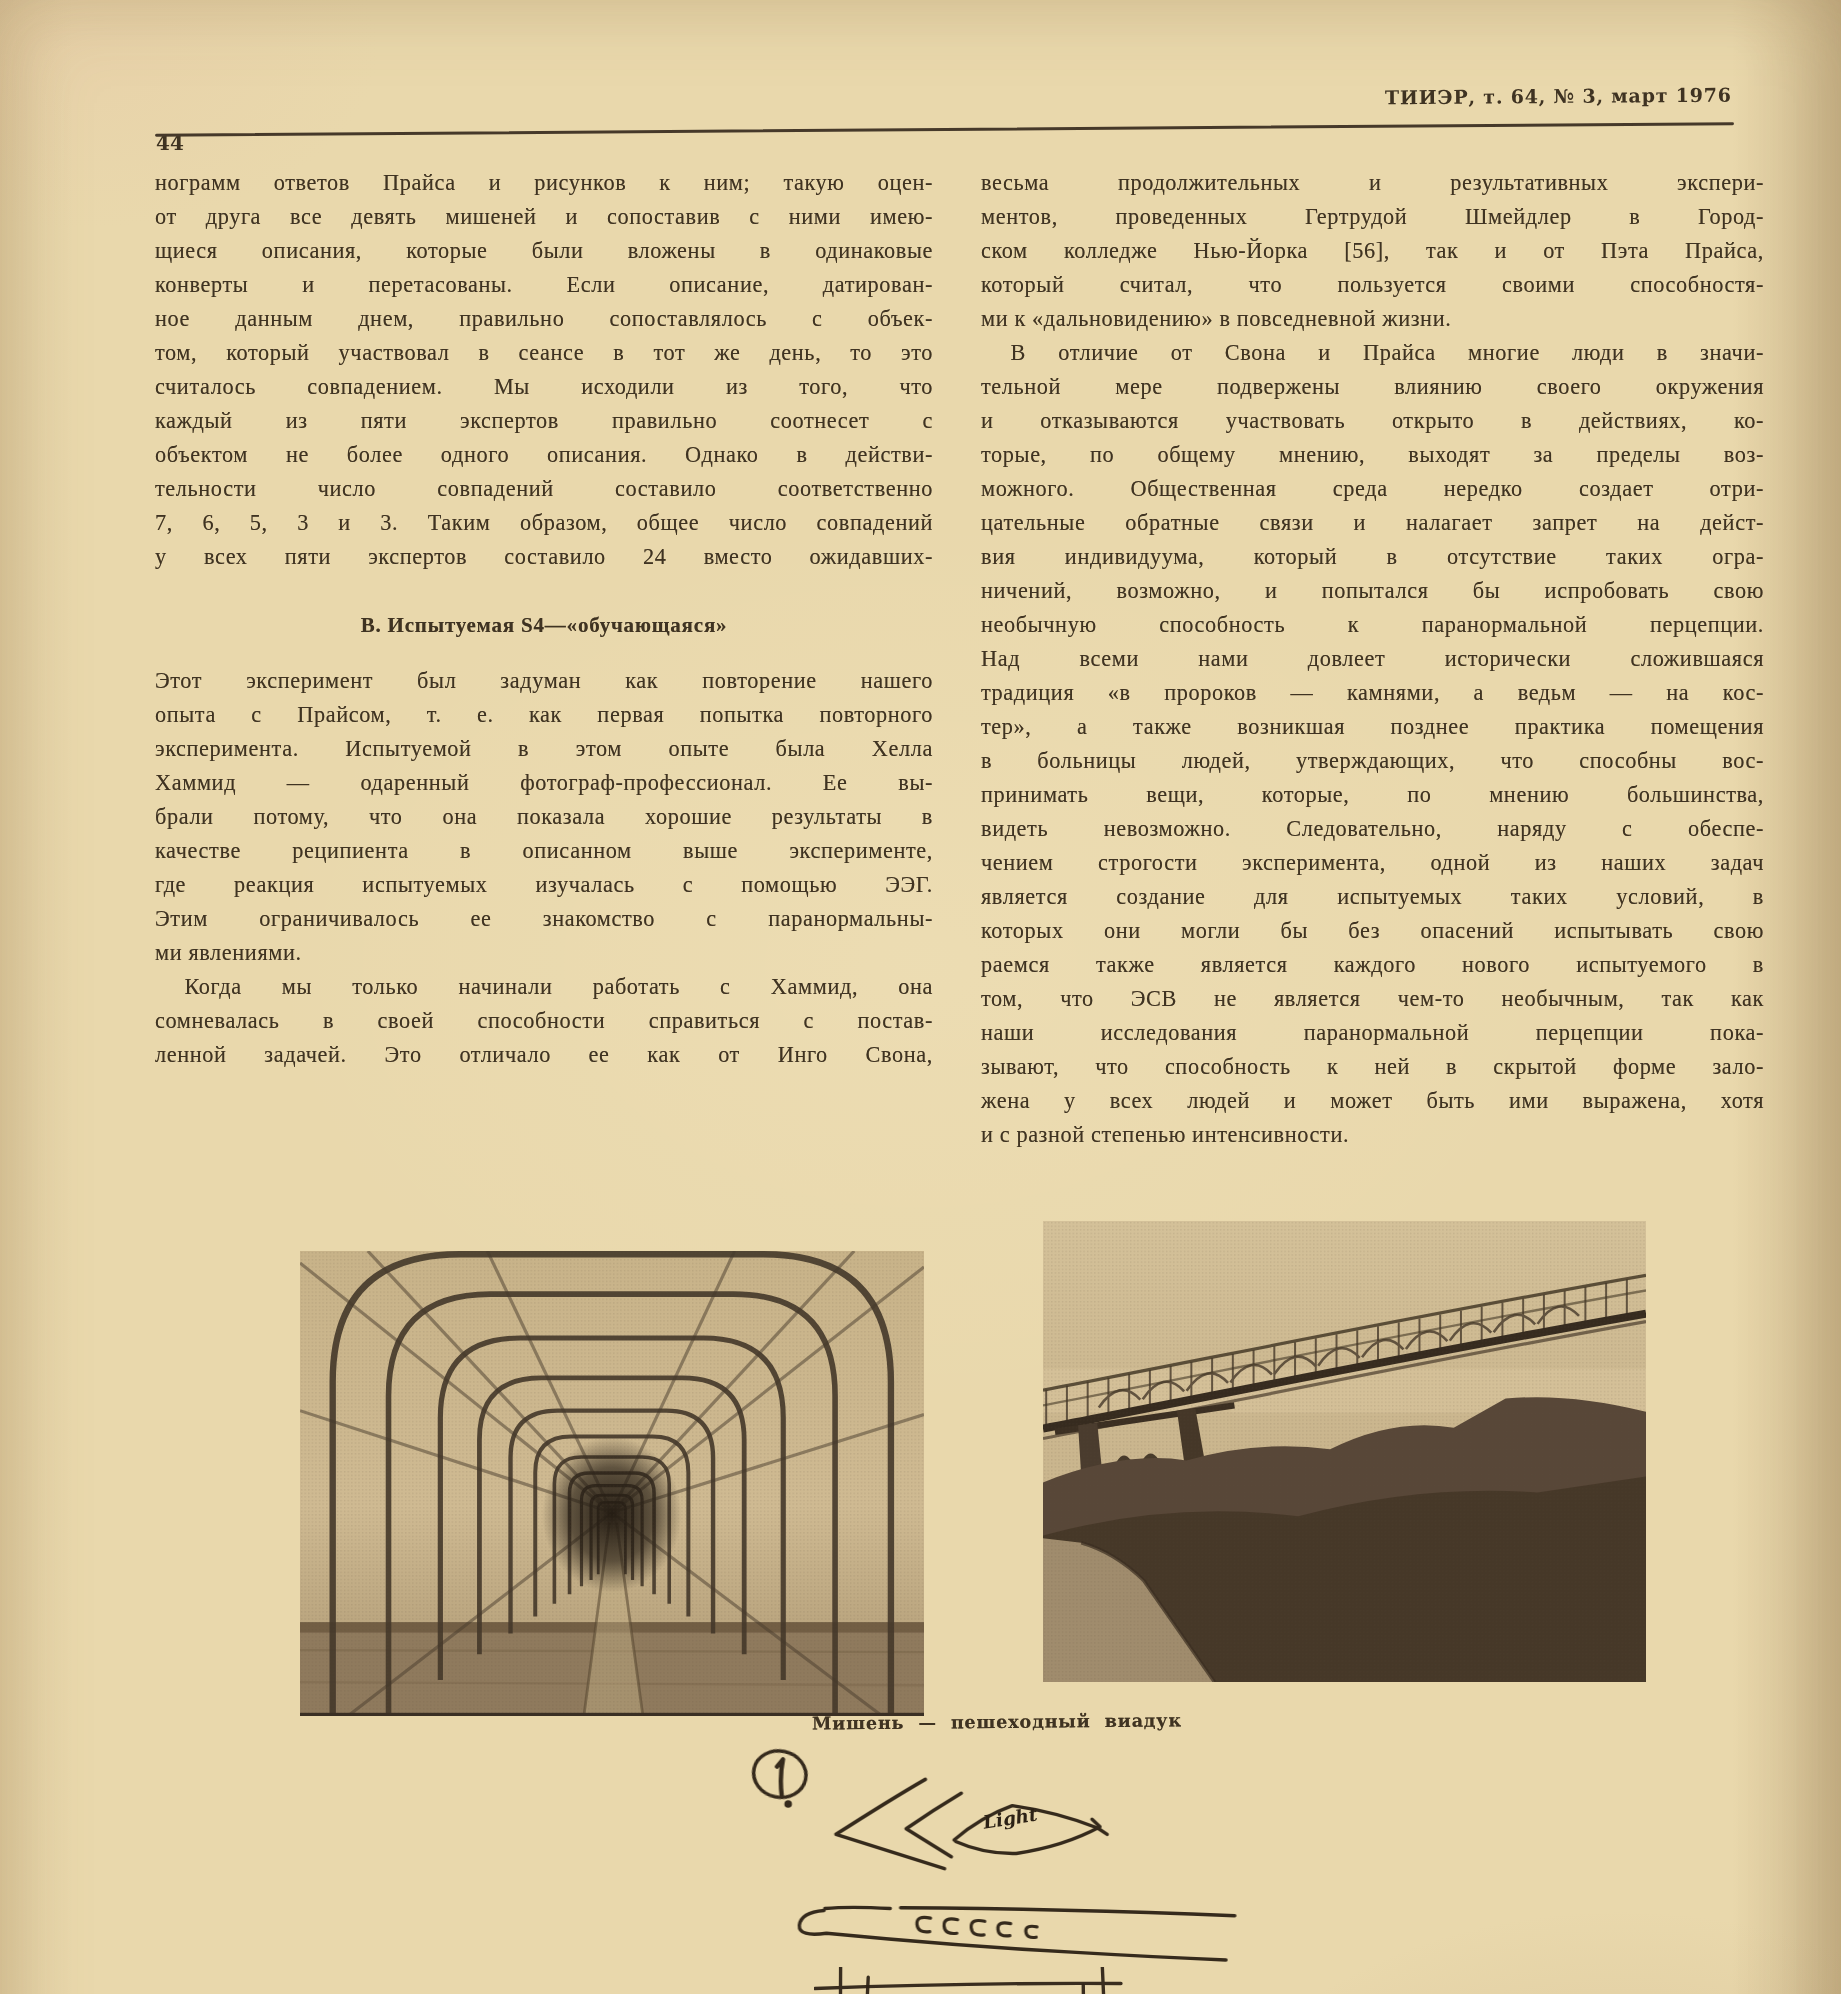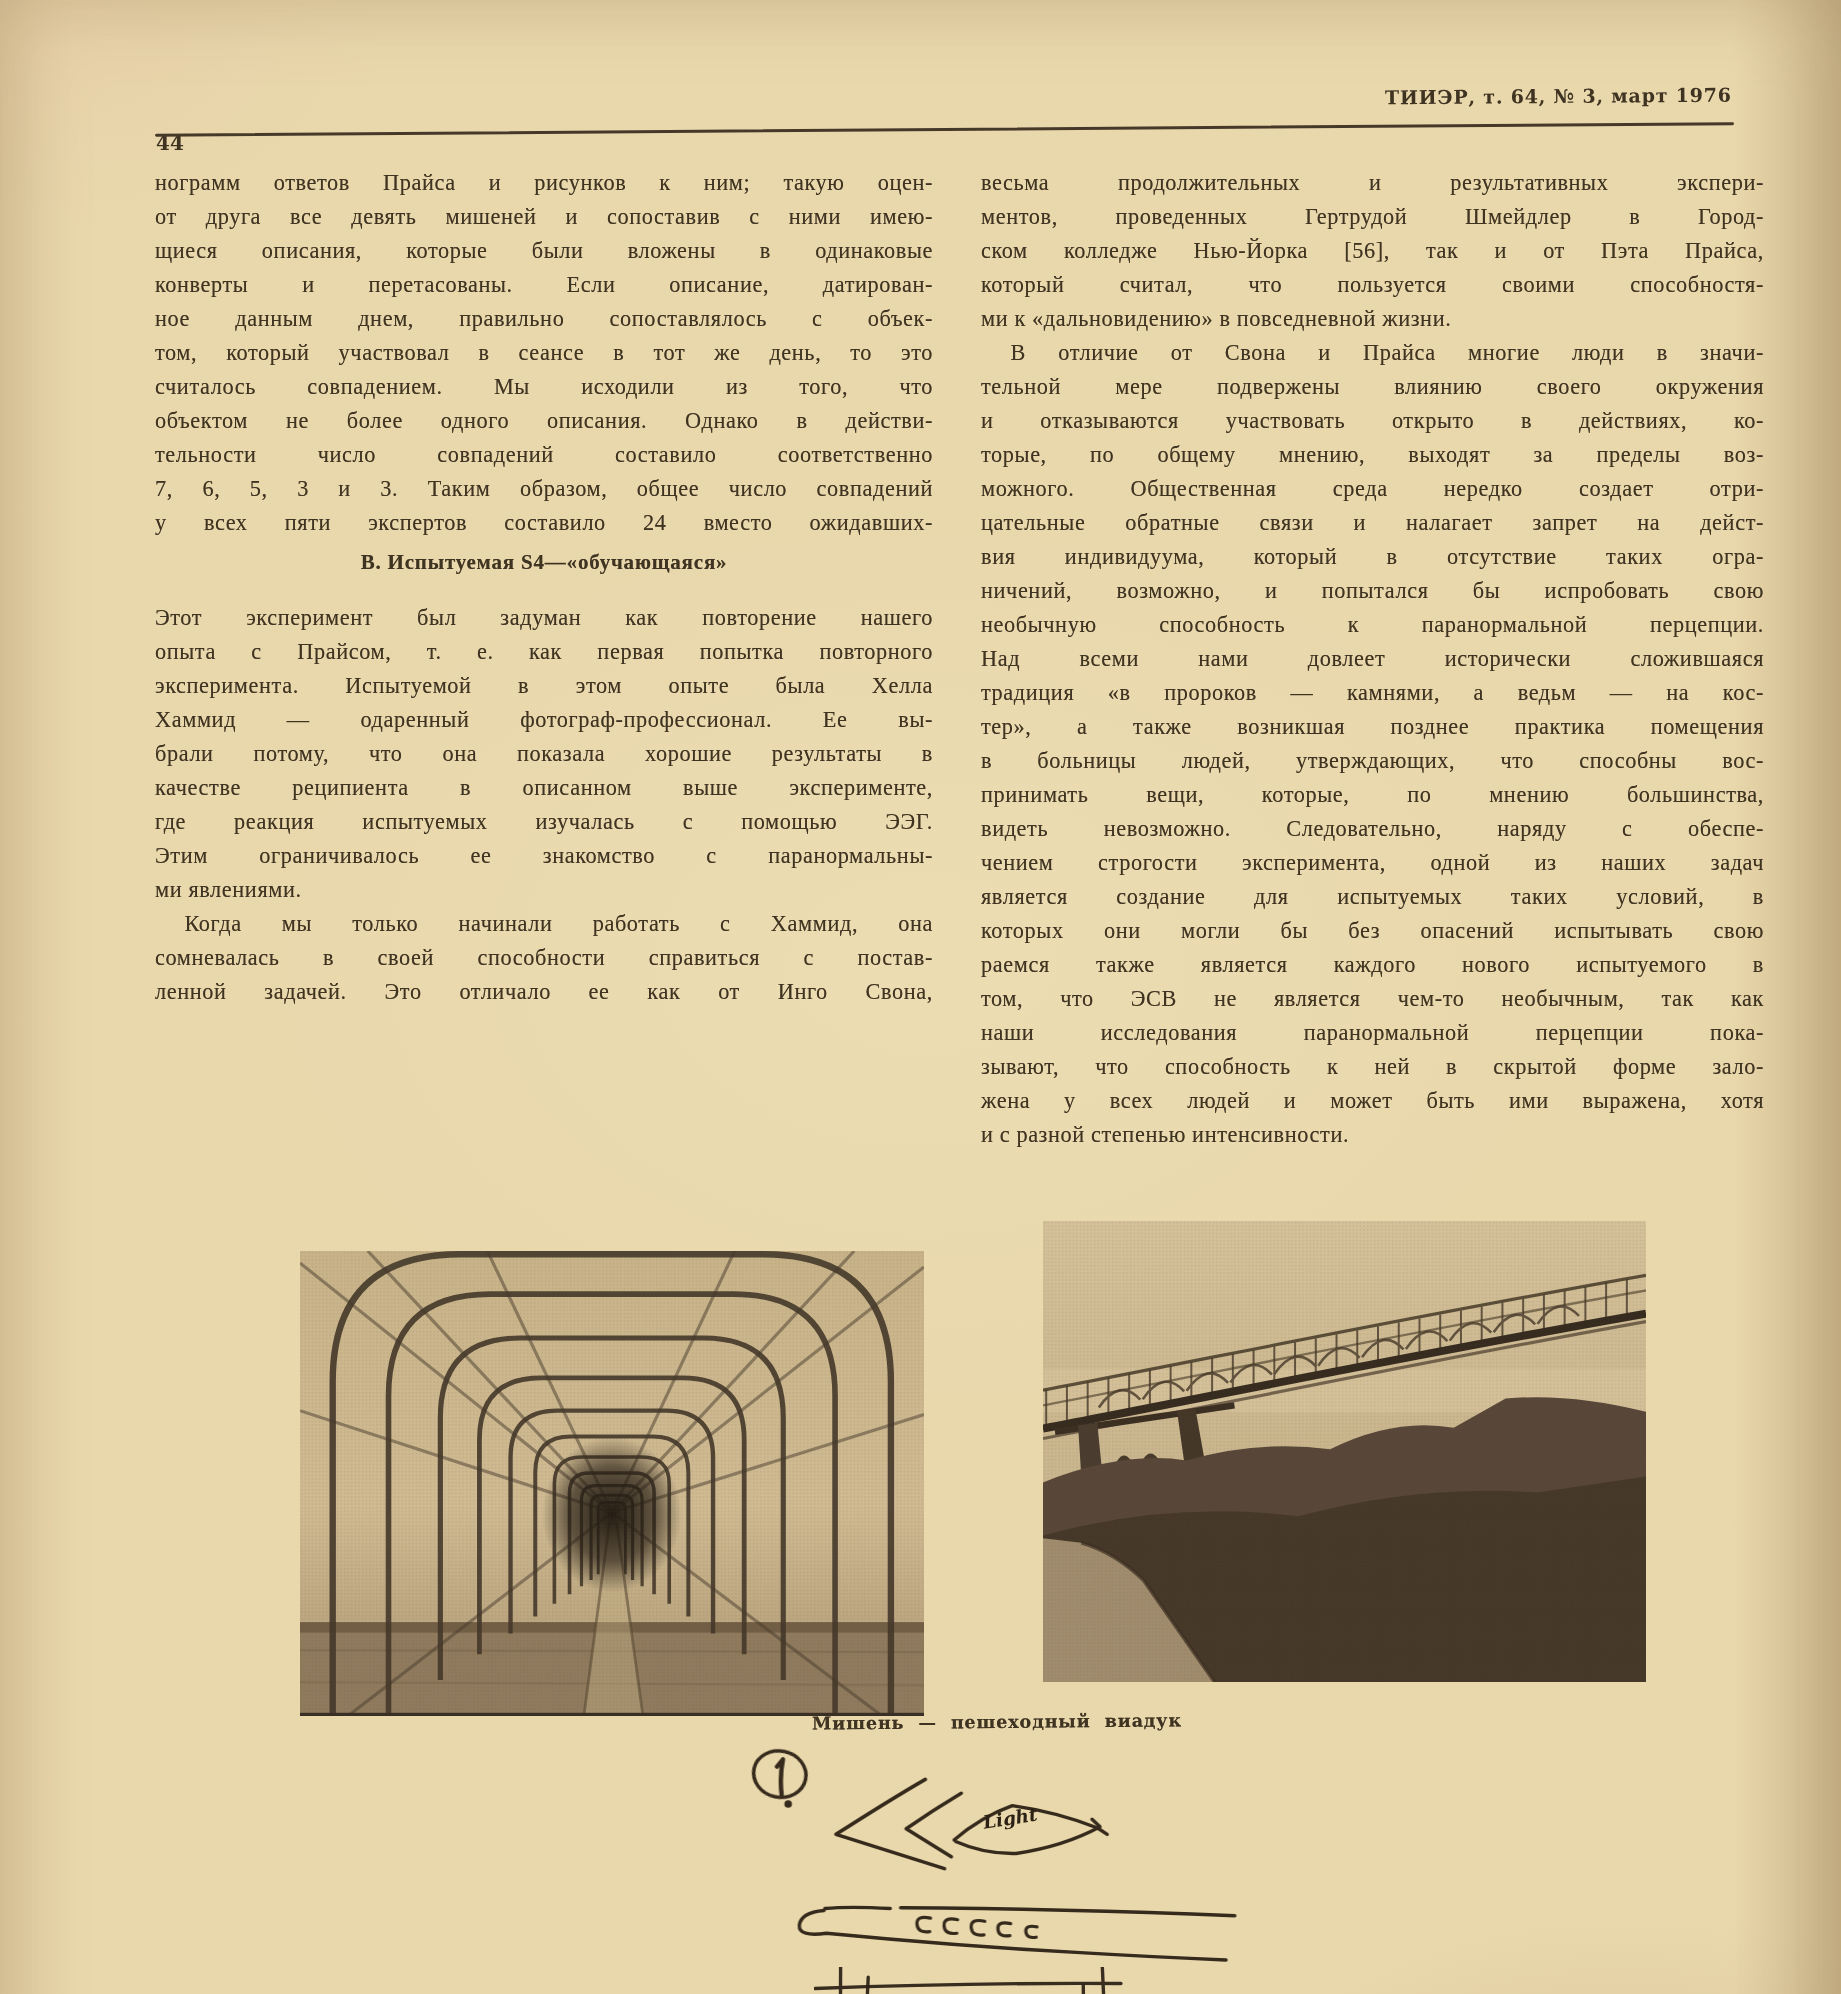--- a/index.html
+++ b/index.html
@@ -17,21 +17,21 @@
   .hdr-ref{position:absolute;right:110px;top:85px;font-size:19px;font-weight:bold;letter-spacing:0.8px;transform:rotate(-0.45deg);}
   .hdr-rule{position:absolute;left:155px;top:128px;width:1579px;height:3.2px;background:#46392a;border-radius:1.6px;transform:rotate(-0.42deg);}
   .col{position:absolute;top:166px;font-size:22.3px;letter-spacing:0.6px;font-family:Liberation Serif, serif;}
   #col-left{left:155px;width:778px;}
   #col-right{left:981px;width:783px;}
   .tl{height:34px;line-height:34px;text-align:justify;text-align-last:justify;overflow:visible;
       text-shadow:0 0 0.4px rgba(55,40,20,.45);}
   .tl.endl{text-align-last:left;}
   .tl.ind{padding-left:29.5px;}
   .heading{height:34px;line-height:34px;text-align:center;font-weight:bold;font-size:21px;
-      margin-top:5px;margin-bottom:21.5px;letter-spacing:0.8px;text-shadow:0 0 0.4px rgba(55,40,20,.5);}
+      margin-top:34px;margin-bottom:21.5px;letter-spacing:0.8px;text-shadow:0 0 0.4px rgba(55,40,20,.5);}
   .photo{position:absolute;overflow:hidden;background:#c9b48c;}
   #photo-left{left:300px;top:1251px;width:624px;height:465px;}
   #photo-right{left:1043px;top:1221px;width:603px;height:461px;}
   .photo svg{display:block;width:100%;height:100%;}
   .photo-caption{position:absolute;left:812px;top:1711px;font-size:17.6px;font-weight:bold;
       letter-spacing:0.8px;word-spacing:7.2px;white-space:nowrap;transform:rotate(-0.5deg);
       text-shadow:0 0 0.4px rgba(55,40,20,.5);}
   .sketch-layer{position:absolute;left:718px;top:1728px;width:638px;height:499px;}
   .squares{position:absolute;left:814px;top:1967px;width:335px;height:255px;}
 </style>
@@ -46,20 +46,21 @@
 
   <div class="col" id="col-left">
     <div>
         <div class="tl">нограмм ответов Прайса и рисунков к ним; такую оцен-</div>
         <div class="tl">от друга все девять мишеней и сопоставив с ними имею-</div>
         <div class="tl">щиеся описания, которые были вложены в одинаковые</div>
         <div class="tl">конверты и перетасованы. Если описание, датирован-</div>
         <div class="tl">ное данным днем, правильно сопоставлялось с объек-</div>
         <div class="tl">том, который участвовал в сеансе в тот же день, то это</div>
         <div class="tl">считалось совпадением. Мы исходили из того, что</div>
+        <div class="tl">каждый из пяти экспертов правильно соотнесет с</div>
         <div class="tl">объектом не более одного описания. Однако в действи-</div>
         <div class="tl">тельности число совпадений составило соответственно</div>
         <div class="tl">7, 6, 5, 3 и 3. Таким образом, общее число совпадений</div>
         <div class="tl">у всех пяти экспертов составило 24 вместо ожидавших-</div>
       </div>
     <div class="heading">В. Испытуемая S4—«обучающаяся»</div>
     <div>
         <div class="tl">Этот эксперимент был задуман как повторение нашего</div>
         <div class="tl">опыта с Прайсом, т. е. как первая попытка повторного</div>
         <div class="tl">эксперимента. Испытуемой в этом опыте была Хелла</div>

